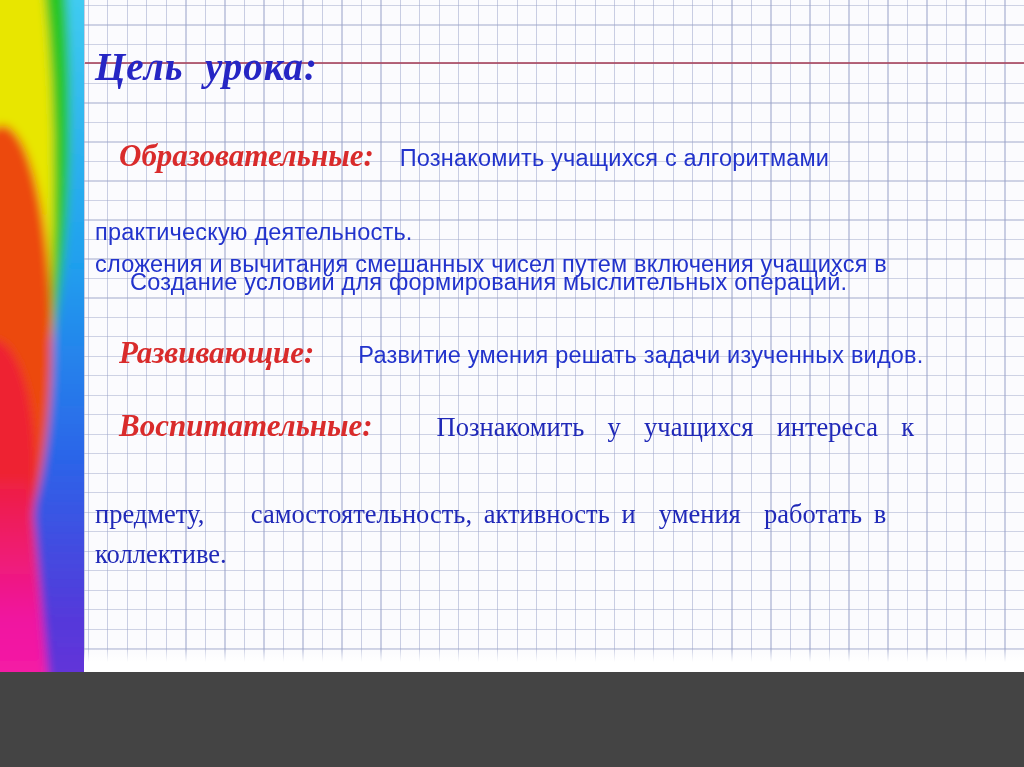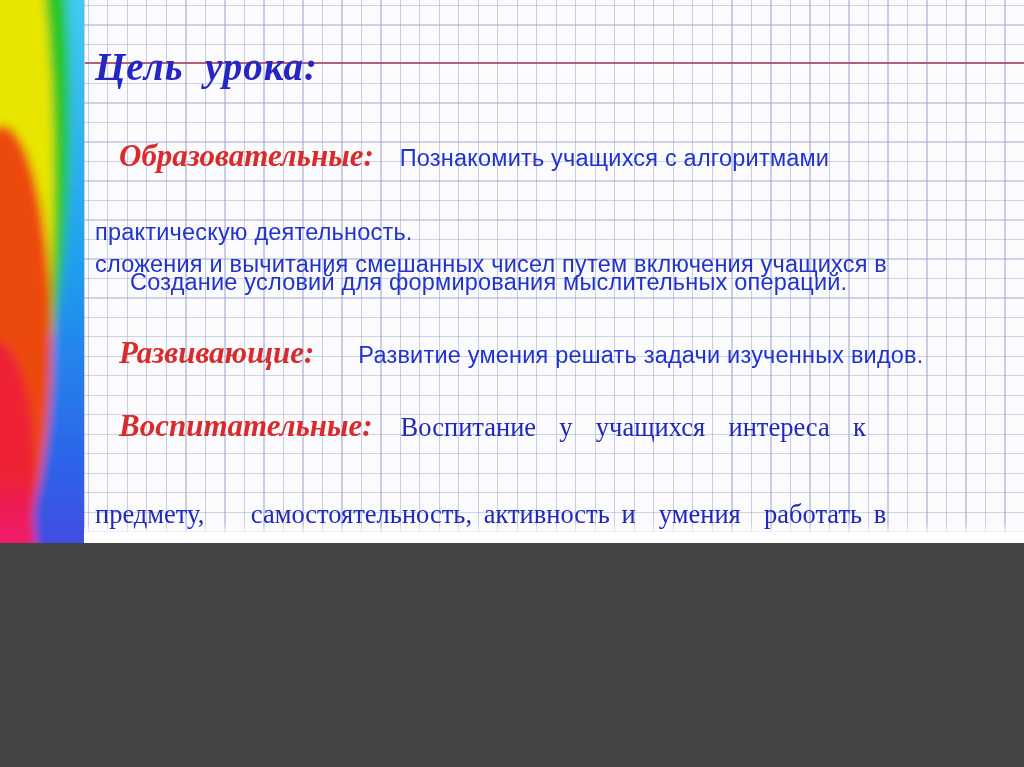--- a/index.html
+++ b/index.html
@@ -4,21 +4,21 @@
 <style>
   html, body {
     margin: 0;
     padding: 0;
     background: #444;
     font-family: "Liberation Serif", serif;
   }
   .slide {
     position: relative;
     width: 1024px;
-    height: 543px;
+    height: 672px;
     overflow: hidden;
     background: #bef264;
   }
 
   
   .strip {
     position: absolute;
     left: 0; top: 0;
     width: 84px; height: 767px;
     overflow: hidden;
@@ -63,21 +63,21 @@
 
   .line { white-space: pre; }
 
   .heading {
     font: bold italic 31px/1.15 "Liberation Serif", serif;
     color: var(--heading, #d92b2b);
     white-space: pre;
   }
   .sec1 .heading { margin-right: 26px; }
   .sec2 .heading { margin-right: 44px; }
-  .sec3 .heading { margin-right: 28px; font-family: Liberation Serif, serif; }
+  .sec3 .heading { margin-right: 64px; font-family: Liberation Serif, serif; }
 
   .sans {
     font-family: "Liberation Sans", sans-serif;
     font-size: 23.5px;
     letter-spacing: 0.2px;
     color: var(--body-sans, #2233cc);
     white-space: pre;
   }
   .sec1 .line, .sec2 .line { line-height: 32px; }
   .sec1 .line.first, .sec2 .line.first { line-height: 37px; }
@@ -144,19 +144,19 @@
 
   <div class="sec sec2">
     <div class="line sans indent">Создание условий для формирования мыслительных операций.</div>
     <div class="line first">
       <span class="heading">Развивающие:</span><span class="sans">Развитие умения решать задачи изученных видов.</span>
     </div>
   </div>
 
   <div class="sec sec3">
     <div class="line first">
-      <span class="heading">Воспитательные:</span><span class="serif">Воспитание  у  учащихся  интереса  к</span>
+      <span class="heading">Воспитательные:</span><span class="serif">Познакомить  у  учащихся  интереса  к</span>
     </div>
     <div class="line serif">предмету,    самостоятельность, активность и  умения  работать в</div>
     <div class="line serif">коллективе.</div>
   </div>
 
 </div>
 
 </body></html>

